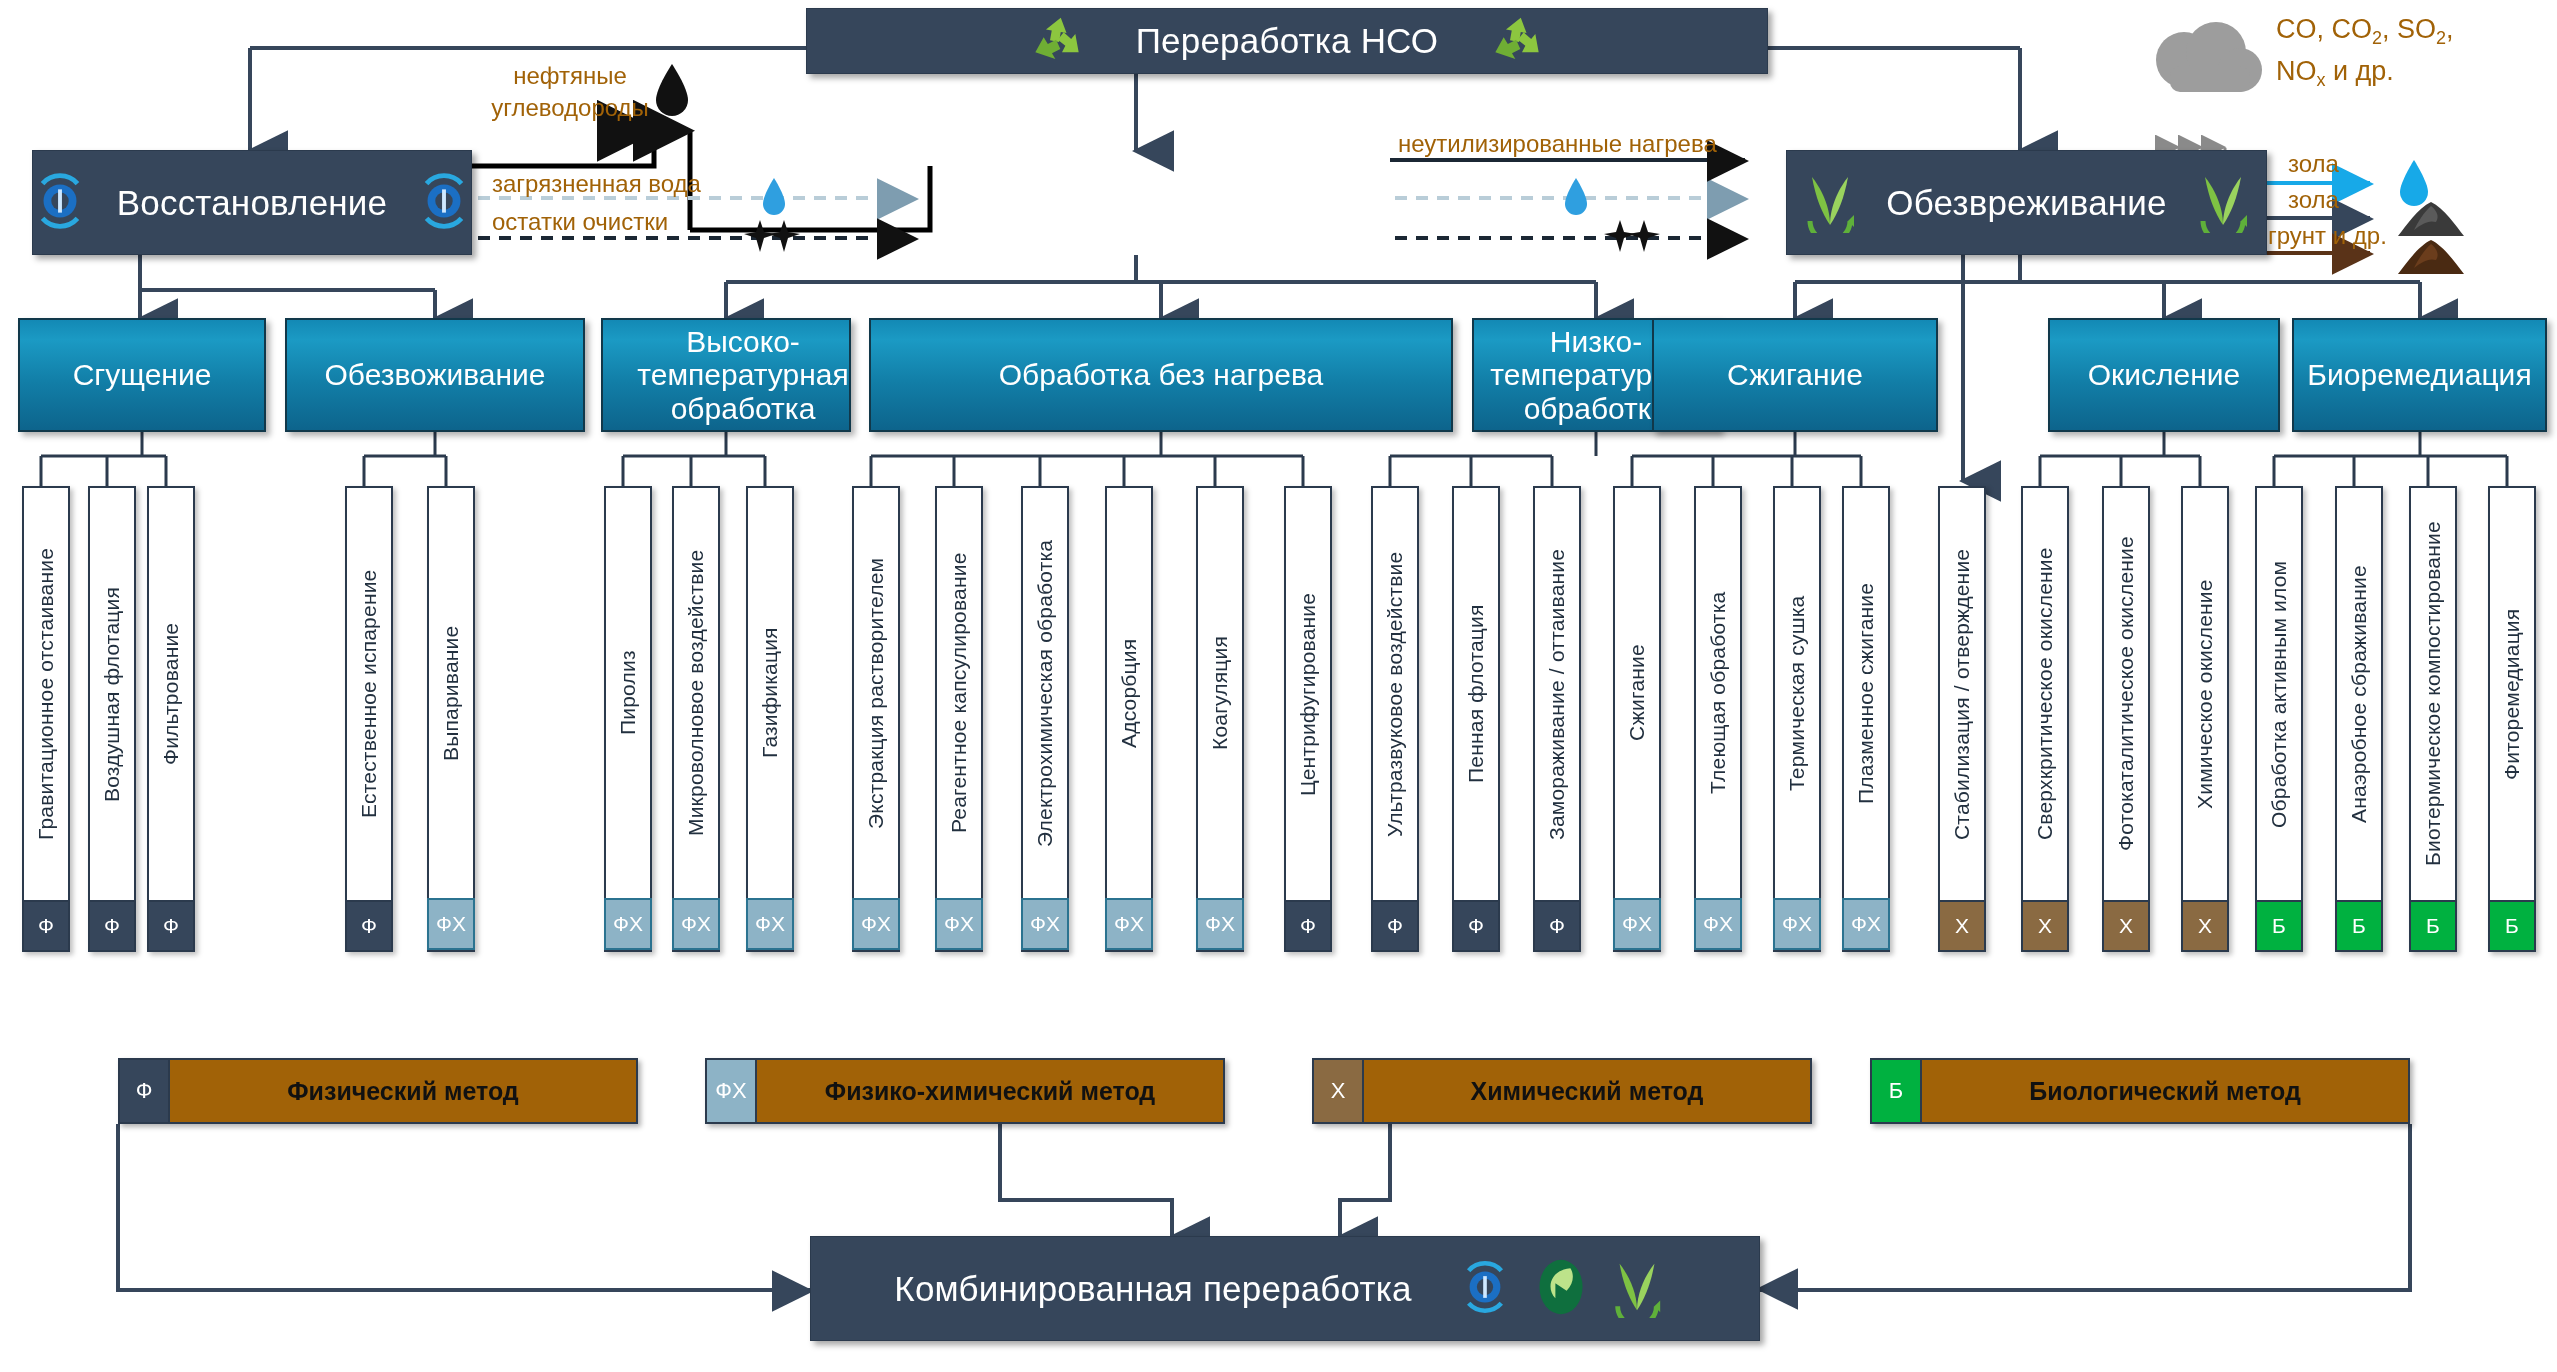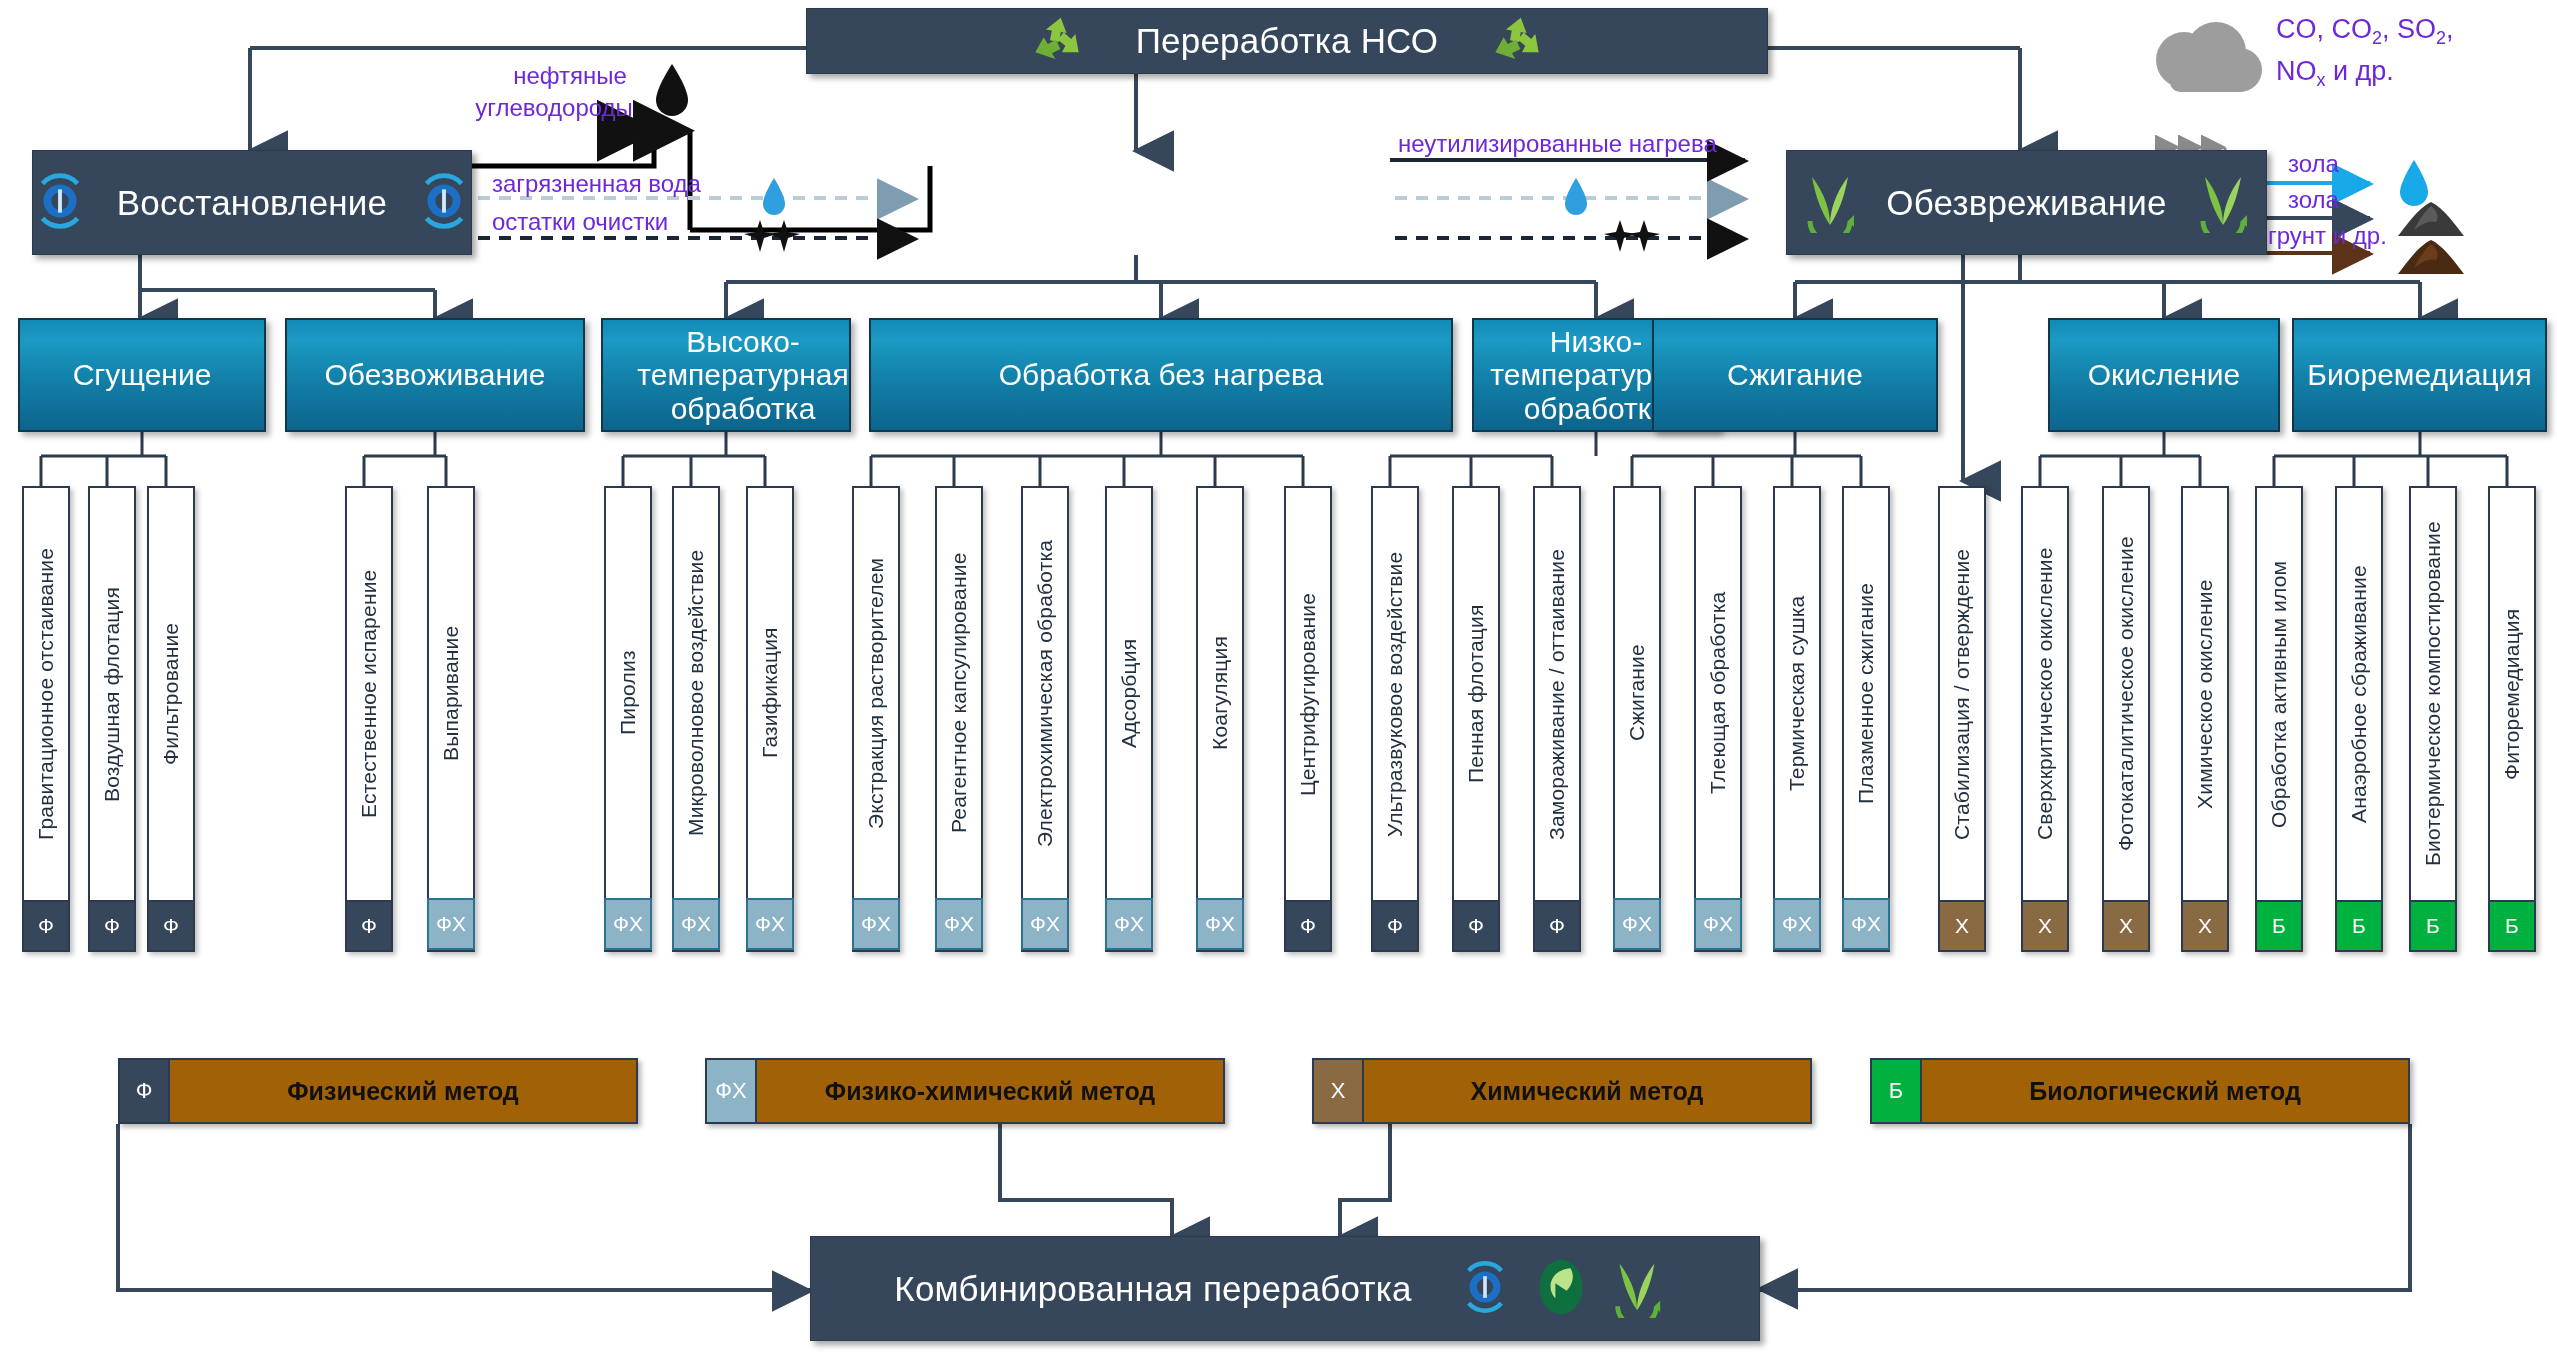--- a/index.html
+++ b/index.html
@@ -38,21 +38,21 @@
 
   
   .lgd{display:flex;align-items:stretch;box-shadow:3px 3px 5px rgba(0,0,0,.3);}
   .lgd .sq{width:48px;display:flex;align-items:center;justify-content:center;
        color:#fff;font-size:22px;border:2px solid #2b3a4d;}
   .lgd .lb{flex:1;background:#a16207;border:2px solid #2b3a4d;border-left:none;
        display:flex;align-items:center;justify-content:center;
        font-size:25px;font-weight:bold;color:#111;}
 
   
-  .lbl{position:absolute;font-size:24px;color:#6d28d9;white-space:nowrap;}
+  .lbl{position:absolute;font-size:24px;color:#a16207;white-space:nowrap;}
   .lbl.c{text-align:center;}
   svg.ov{position:absolute;left:0;top:0;width:2557px;height:1372px;pointer-events:none;}
   .icon{display:block;}
 </style>
 </head>
 <body>
 
 <div id="stage">
 
   <svg class="ov" viewBox="0 0 2557 1372">
@@ -233,21 +233,21 @@
       <svg width="60" height="64" viewBox="0 0 60 64">
         <path d="M10 52 A20 20 0 0 0 50 52" stroke="#5fb03a" stroke-width="5" fill="none"></path>
         <path d="M48 52 L54 46 L54 58 Z" fill="#5fb03a"></path>
         <path d="M30 56 C30 36 20 18 12 8 C16 30 22 44 30 56 Z" fill="#7ec243"></path>
         <path d="M30 56 C30 36 40 18 48 8 C44 30 38 44 30 56 Z" fill="#9ad35e"></path>
       </svg>
     </span>
   </div>
 
   <div class="lbl c" style="left:470px;top:62px;width:200px;">нефтяные</div>
-  <div class="lbl c" style="left:424px;top:94px;width:260px;">углеводороды</div>
+  <div class="lbl c" style="left:440px;top:94px;width:260px;">углеводороды</div>
   <span class="icon abs" style="left:652px;top:62px;">
     <svg width="40" height="58" viewBox="0 0 40 58">
       <path d="M20 2 C20 2 4 26 4 38 A16 16 0 0 0 36 38 C36 26 20 2 20 2 Z" fill="#111"></path>
     </svg>
   </span>
 
   <div class="lbl" style="left:492px;top:170px;">загрязненная вода</div>
   <div class="lbl" style="left:492px;top:208px;">остатки очистки</div>
   <div class="lbl" style="left:1398px;top:130px;">неутилизированные нагрева</div>
 

